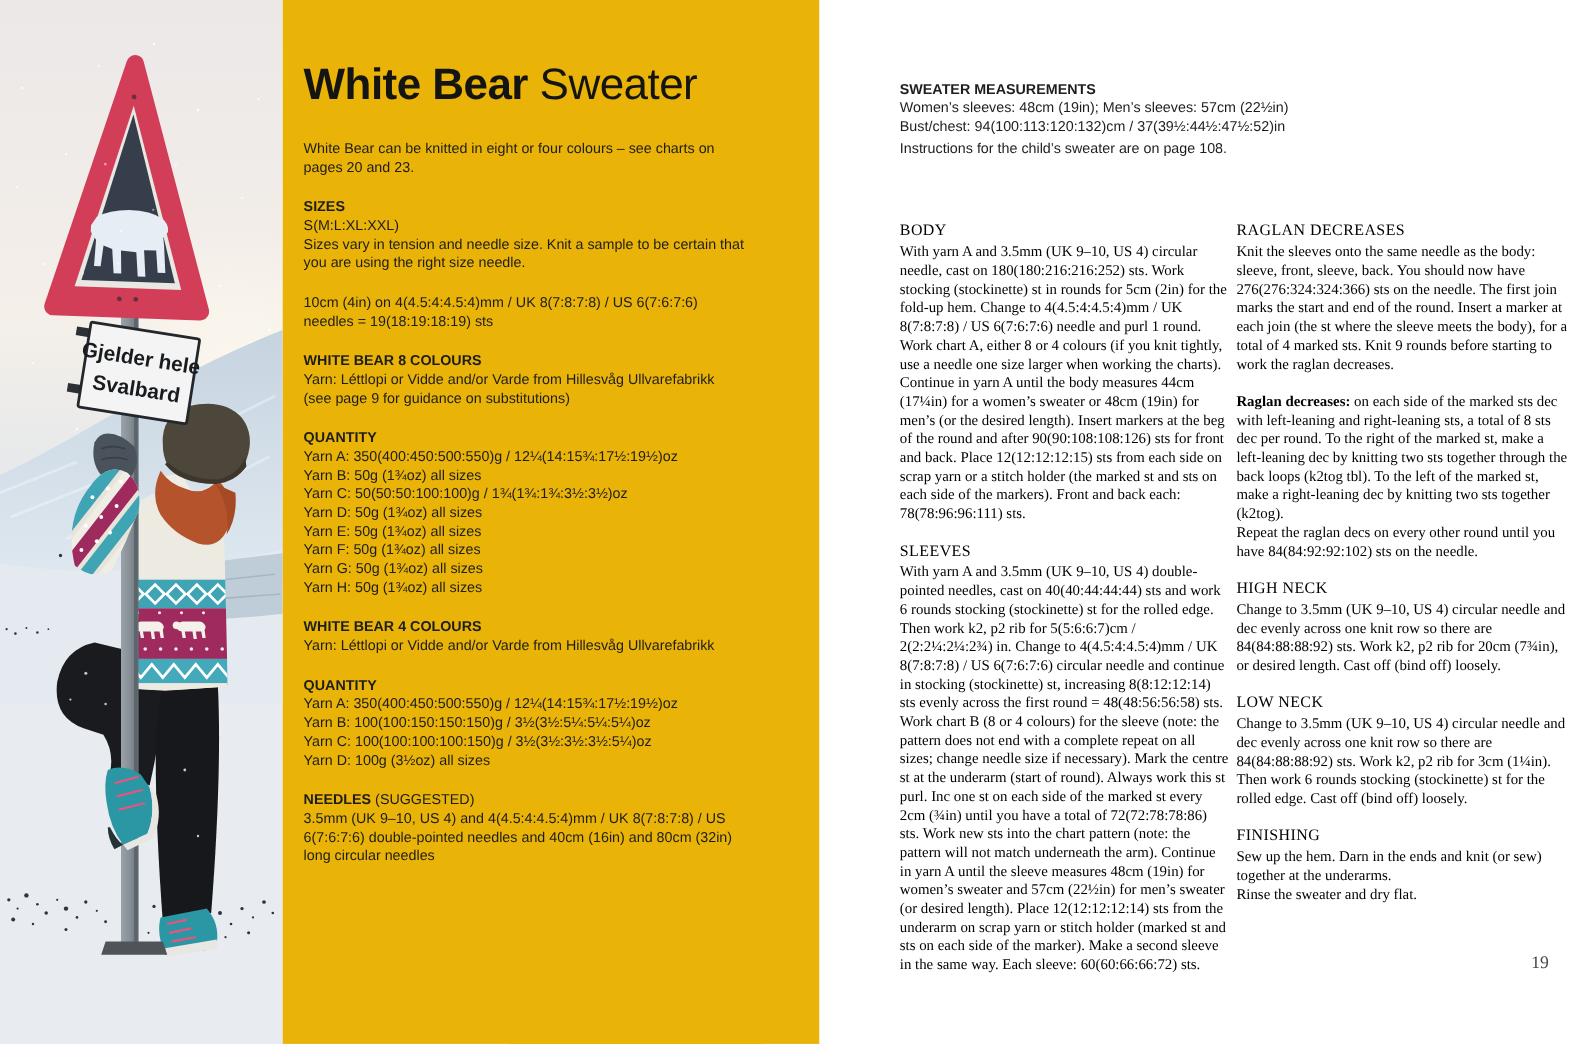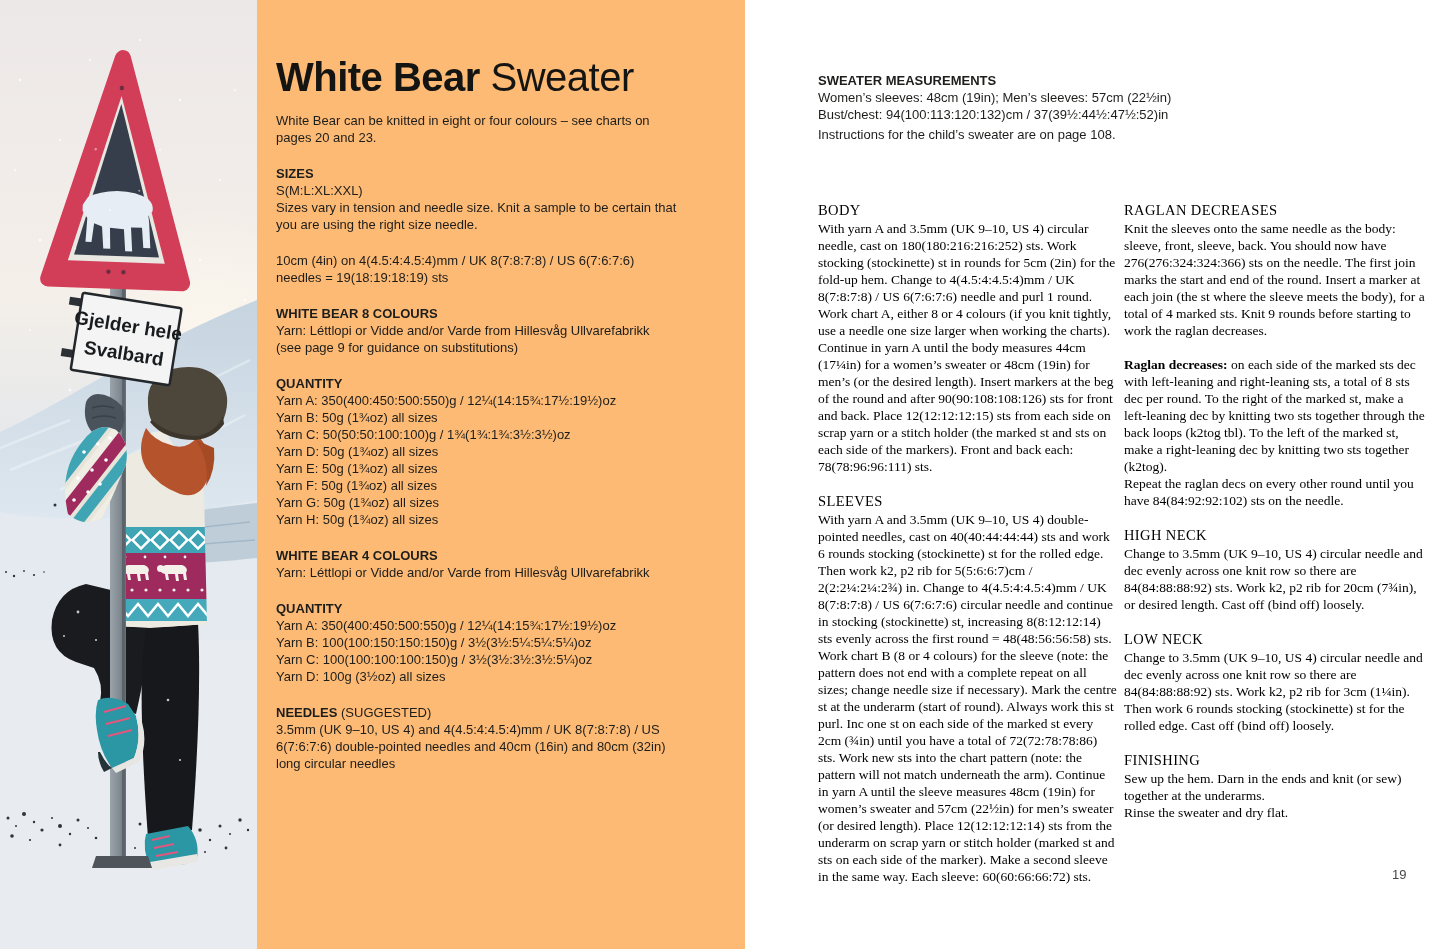--- a/index.html
+++ b/index.html
@@ -1,45 +1,45 @@
 <!DOCTYPE html>
 <html><head>
 <meta charset="utf-8">
 <style>
   html,body{margin:0;padding:0}
   .page{position:relative;width:1445px;height:949px;background:#ffffff;overflow:hidden;
         font-family:"Liberation Sans",sans-serif;color:#1d1d1b}
   
   .photo-panel{position:absolute;left:0;top:0;width:257px;height:949px;display:block}
   
-  .pattern-panel{position:absolute;left:257px;top:0;width:488px;height:949px;background:#fdba74}
+  .pattern-panel{position:absolute;left:257px;top:0;width:488px;height:949px;background:#eab308}
   .pattern-content{position:absolute;left:19px;top:54px;width:402px}
   .title{font-size:40px;line-height:46px;letter-spacing:-.5px;font-weight:800;color:#141412}
   .title .light{font-weight:400}
-  .intro{margin-top:12px;font-size:13px;line-height:17px}
+  .intro{margin-top:26px;font-size:13px;line-height:17px}
   .sec{margin-top:19px;font-size:13px;line-height:17px}
   .sec .h{font-weight:700}
   .sec .h .lite{font-weight:400}
   .sec .b{white-space:pre-line}
   
   .instr-panel{position:absolute;left:745px;top:0;width:700px;height:949px;background:#ffffff}
   .measure{position:absolute;left:73px;top:72px;width:580px;font-size:13px;line-height:17px}
   .measure .h{font-weight:700}
   .measure .note{margin-top:3px}
   .col{position:absolute;top:202px;font-family:Liberation Serif, serif;font-size:13.5px;
        line-height:17px;color:#000000}
   .col1{left:73px;width:300px}
   .col2{left:379px;width:302px}
   .isec{margin-top:18px}
   .isec.first{margin-top:0}
   .isec .ih{font-size:14.5px;letter-spacing:.4px;margin-bottom:1px}
   .isec p{margin:0;white-space:pre-line}
   .isec p.gap{margin-top:17px}
-  .pageno{position:absolute;left:1392px;top:867px;font-family:Liberation Sans, sans-serif;
-          font-size:13px;color:#474747}
+  .pageno{position:absolute;left:1392px;top:867px;font-family:Liberation Serif, serif;
+          font-size:16px;color:#474747}
 </style>
 </head>
 <body>
 
 <div class="page">
 
   <svg class="photo-panel" viewBox="0 0 257 949" width="257" height="949">
     <defs>
       <linearGradient id="skyG" x1="0" y1="0" x2="0" y2="1">
         <stop offset="0" stop-color="#ece8e8"></stop>

